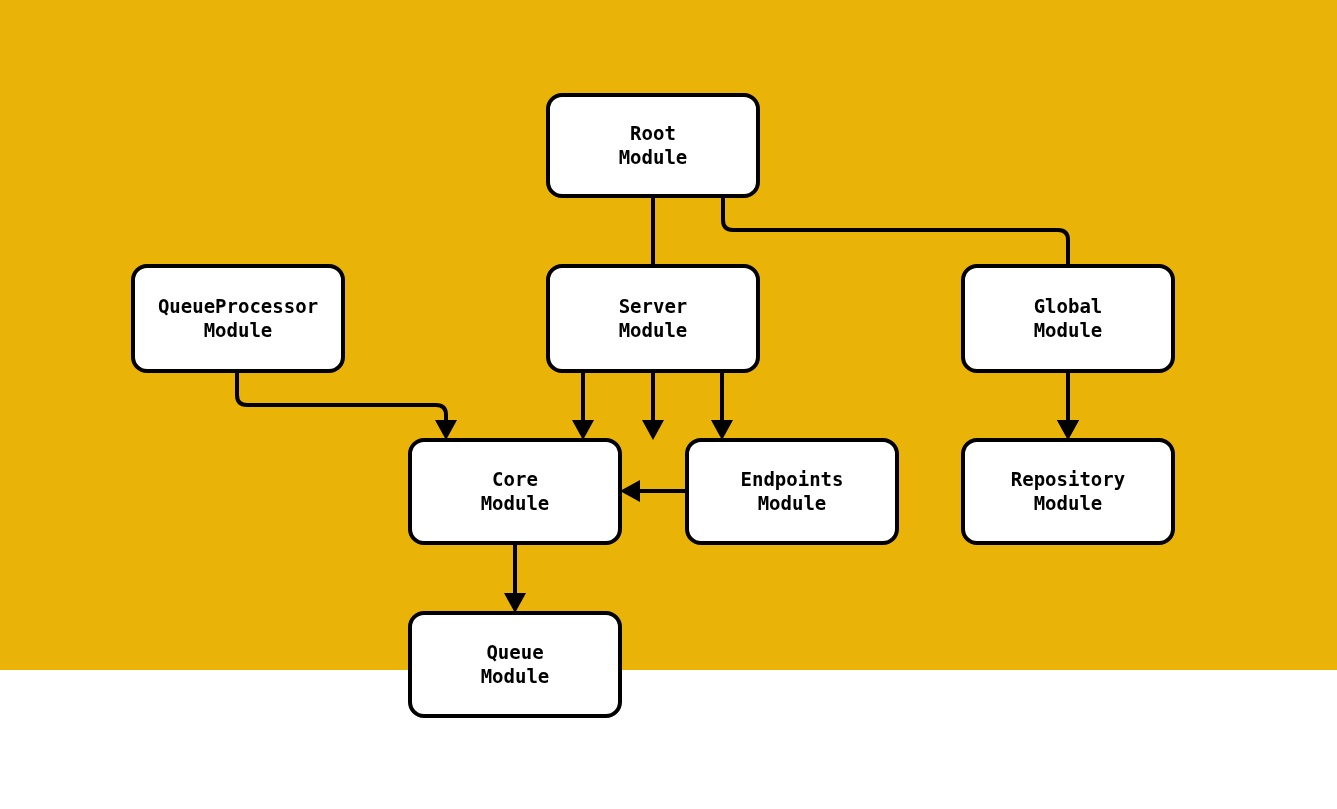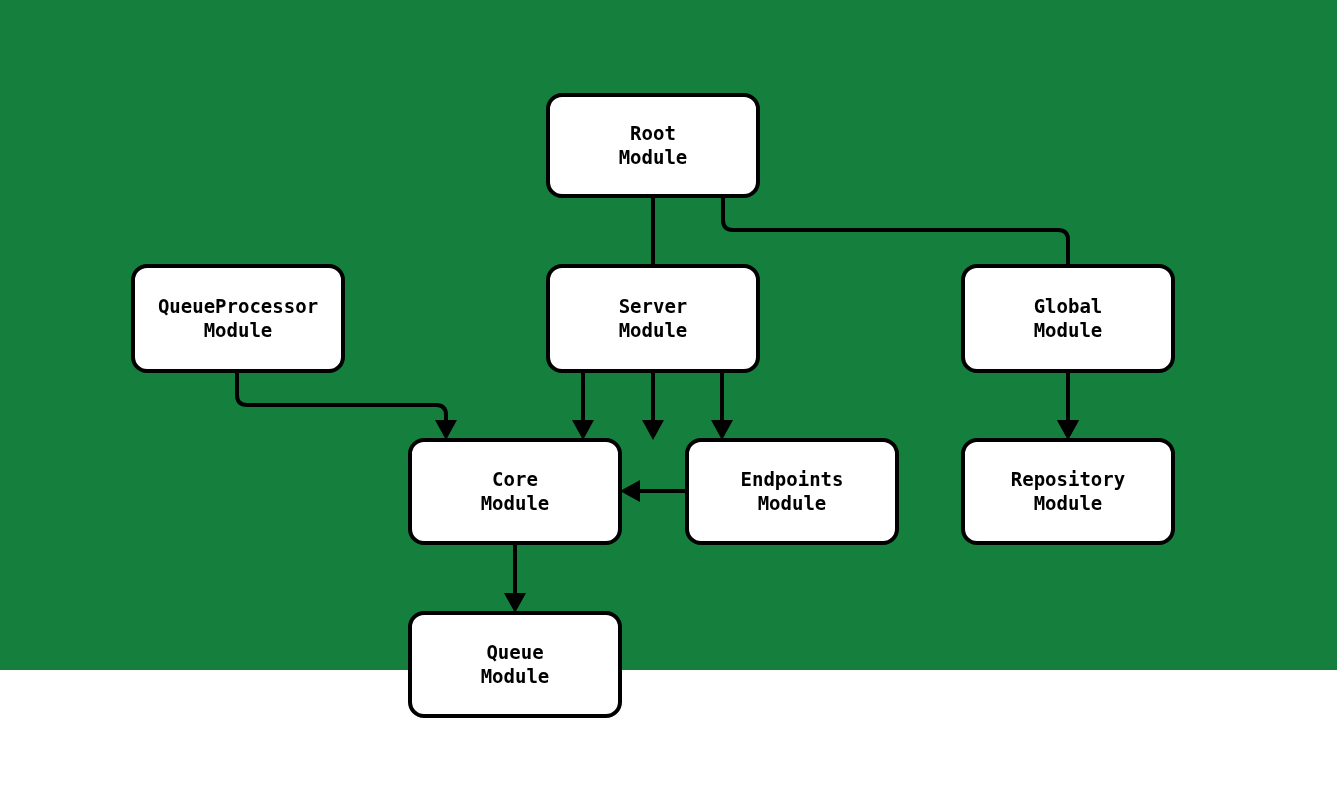--- a/index.html
+++ b/index.html
@@ -10,21 +10,21 @@
   body {
     width: 1337px;
     height: 809px;
     overflow: hidden;
     font-family: "DejaVu Sans Mono", "Liberation Mono", monospace;
   }
   #diagram-canvas {
     position: relative;
     width: 1337px;
     height: 670px;
-    background: #15803d;
+    background: #eab308;
   }
   svg.diagram-svg {
     display: block;
     width: 1337px;
     height: 809px;
   }
   .node-box {
     fill: #ffffff;
     stroke: #000000;
     stroke-width: 4;

